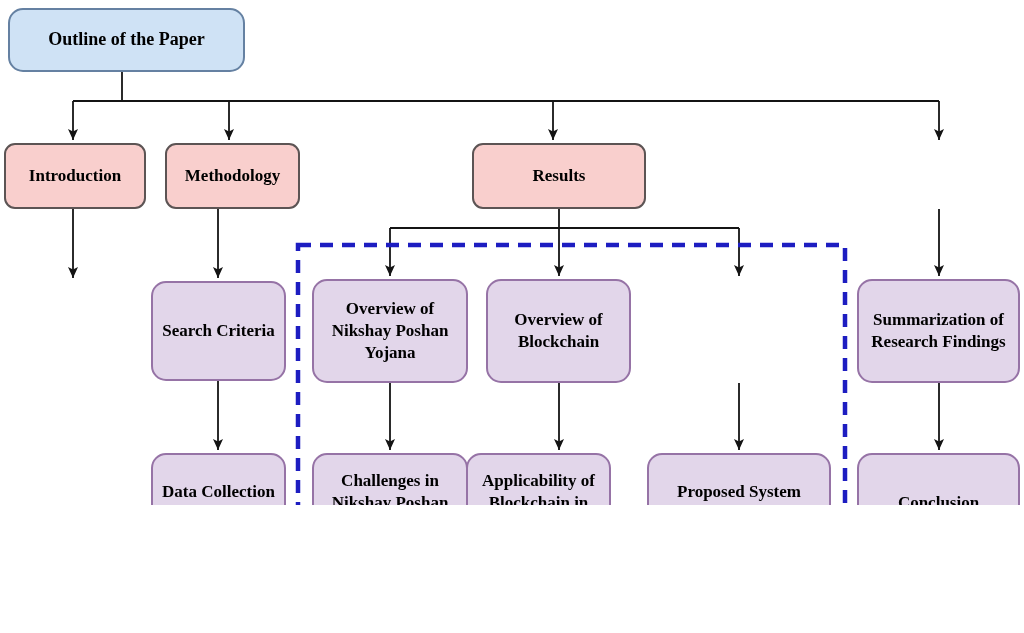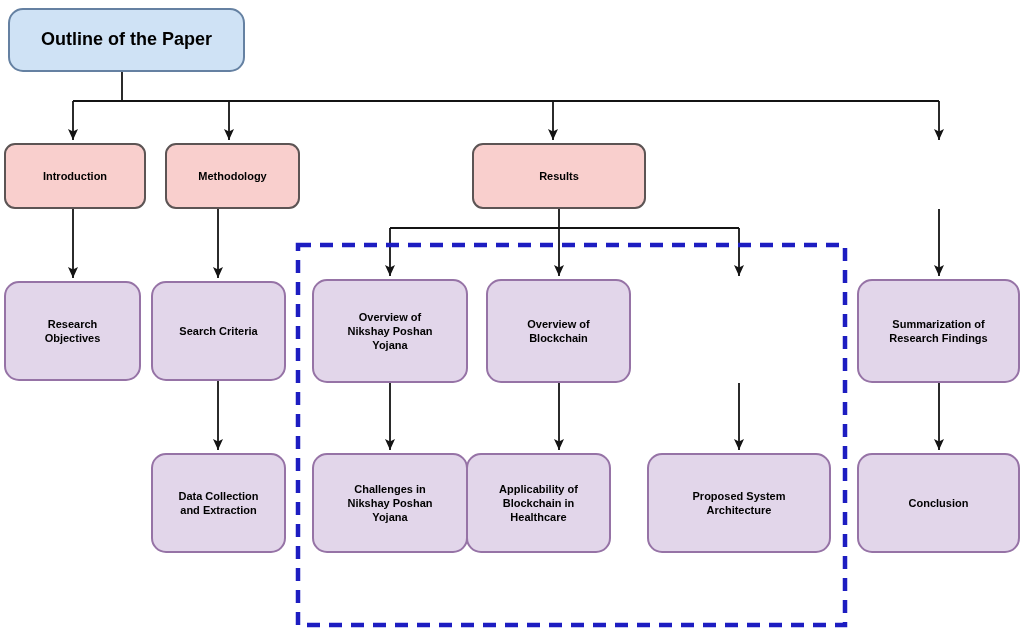--- a/index.html
+++ b/index.html
@@ -4,33 +4,33 @@
 <style>
   :root{
     --root-fill:#cfe2f5; --root-stroke:#6581a2;
     --section-fill:#f9cfcd; --section-stroke:#5c5454;
     --topic-fill:#e2d6ea; --topic-stroke:#9673a6;
     --edge-color:#141414; --group-border:#1d1dc1;
     --text-color:#000000; --background:#ffffff;
   }
   html,body{margin:0;padding:0;background:var(--background);}
   .canvas{
-    position:relative;width:1024px;height:633px;
+    position:relative;width:1024px;height:505px;
     background:var(--background);
-    font-family:Liberation Sans, sans-serif;
+    font-family:Liberation Serif, serif;
     overflow:hidden;
   }
   .edges{position:absolute;left:0;top:0;pointer-events:none;}
   .node{
     position:absolute;display:flex;align-items:center;justify-content:center;
     text-align:center;border:2px solid;border-radius:13px;
     box-sizing:border-box;padding:4px 7px;
   }
   .node .lbl{
-    white-space:pre-line;font-weight:bold;font-size:11px;line-height:1.28;
+    white-space:pre-line;font-weight:bold;font-size:17px;line-height:1.28;
     color:var(--text-color);
   }
   .root{background:var(--root-fill);border-color:var(--root-stroke);border-radius:15px;}
   .root .lbl{font-size:18px;}
   .section{background:var(--section-fill);border-color:var(--section-stroke);border-radius:11px;}
   .topic{background:var(--topic-fill);border-color:var(--topic-stroke);border-radius:15px;}
 </style>
 </head>
 <body>
 
@@ -71,24 +71,20 @@
   <div class="node section" style="left:4px;top:143px;width:142px;height:66px">
     <span class="lbl">Introduction</span>
   </div>
   <div class="node section" style="left:165px;top:143px;width:135px;height:66px">
     <span class="lbl">Methodology</span>
   </div>
   <div class="node section" style="left:472px;top:143px;width:174px;height:66px">
     <span class="lbl">Results</span>
   </div>
 
-  <div class="node topic" style="left:4px;top:281px;width:137px;height:100px">
-    <span class="lbl">Research
-Objectives</span>
-  </div>
   <div class="node topic" style="left:151px;top:281px;width:135px;height:100px">
     <span class="lbl">Search Criteria</span>
   </div>
   <div class="node topic" style="left:312px;top:279px;width:156px;height:104px">
     <span class="lbl">Overview of
 Nikshay Poshan
 Yojana</span>
   </div>
   <div class="node topic" style="left:486px;top:279px;width:145px;height:104px">
     <span class="lbl">Overview of

